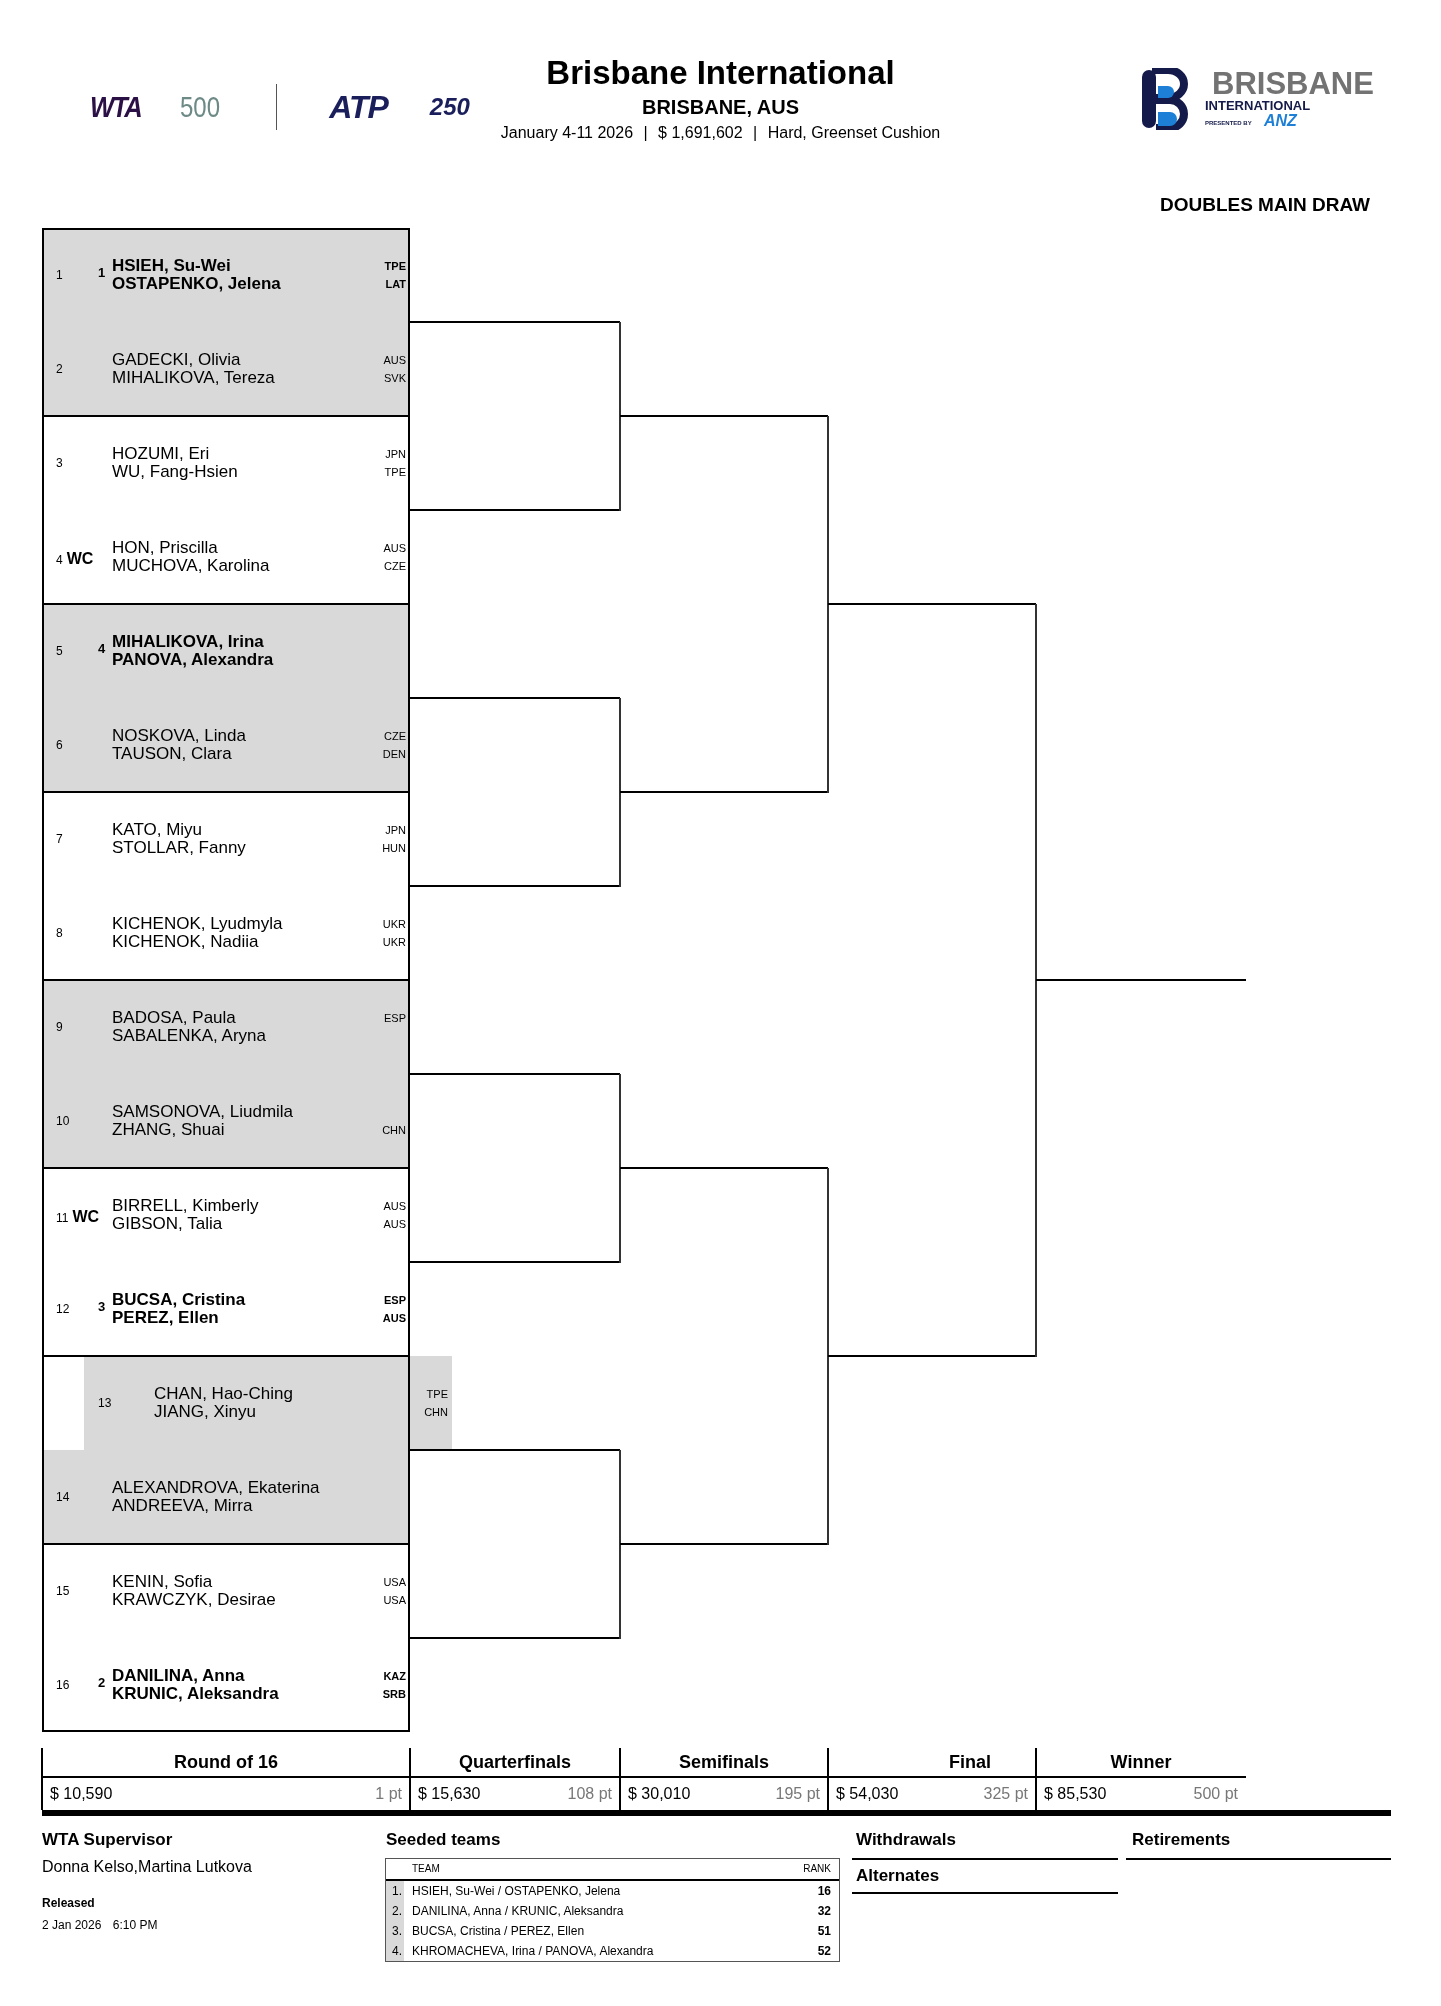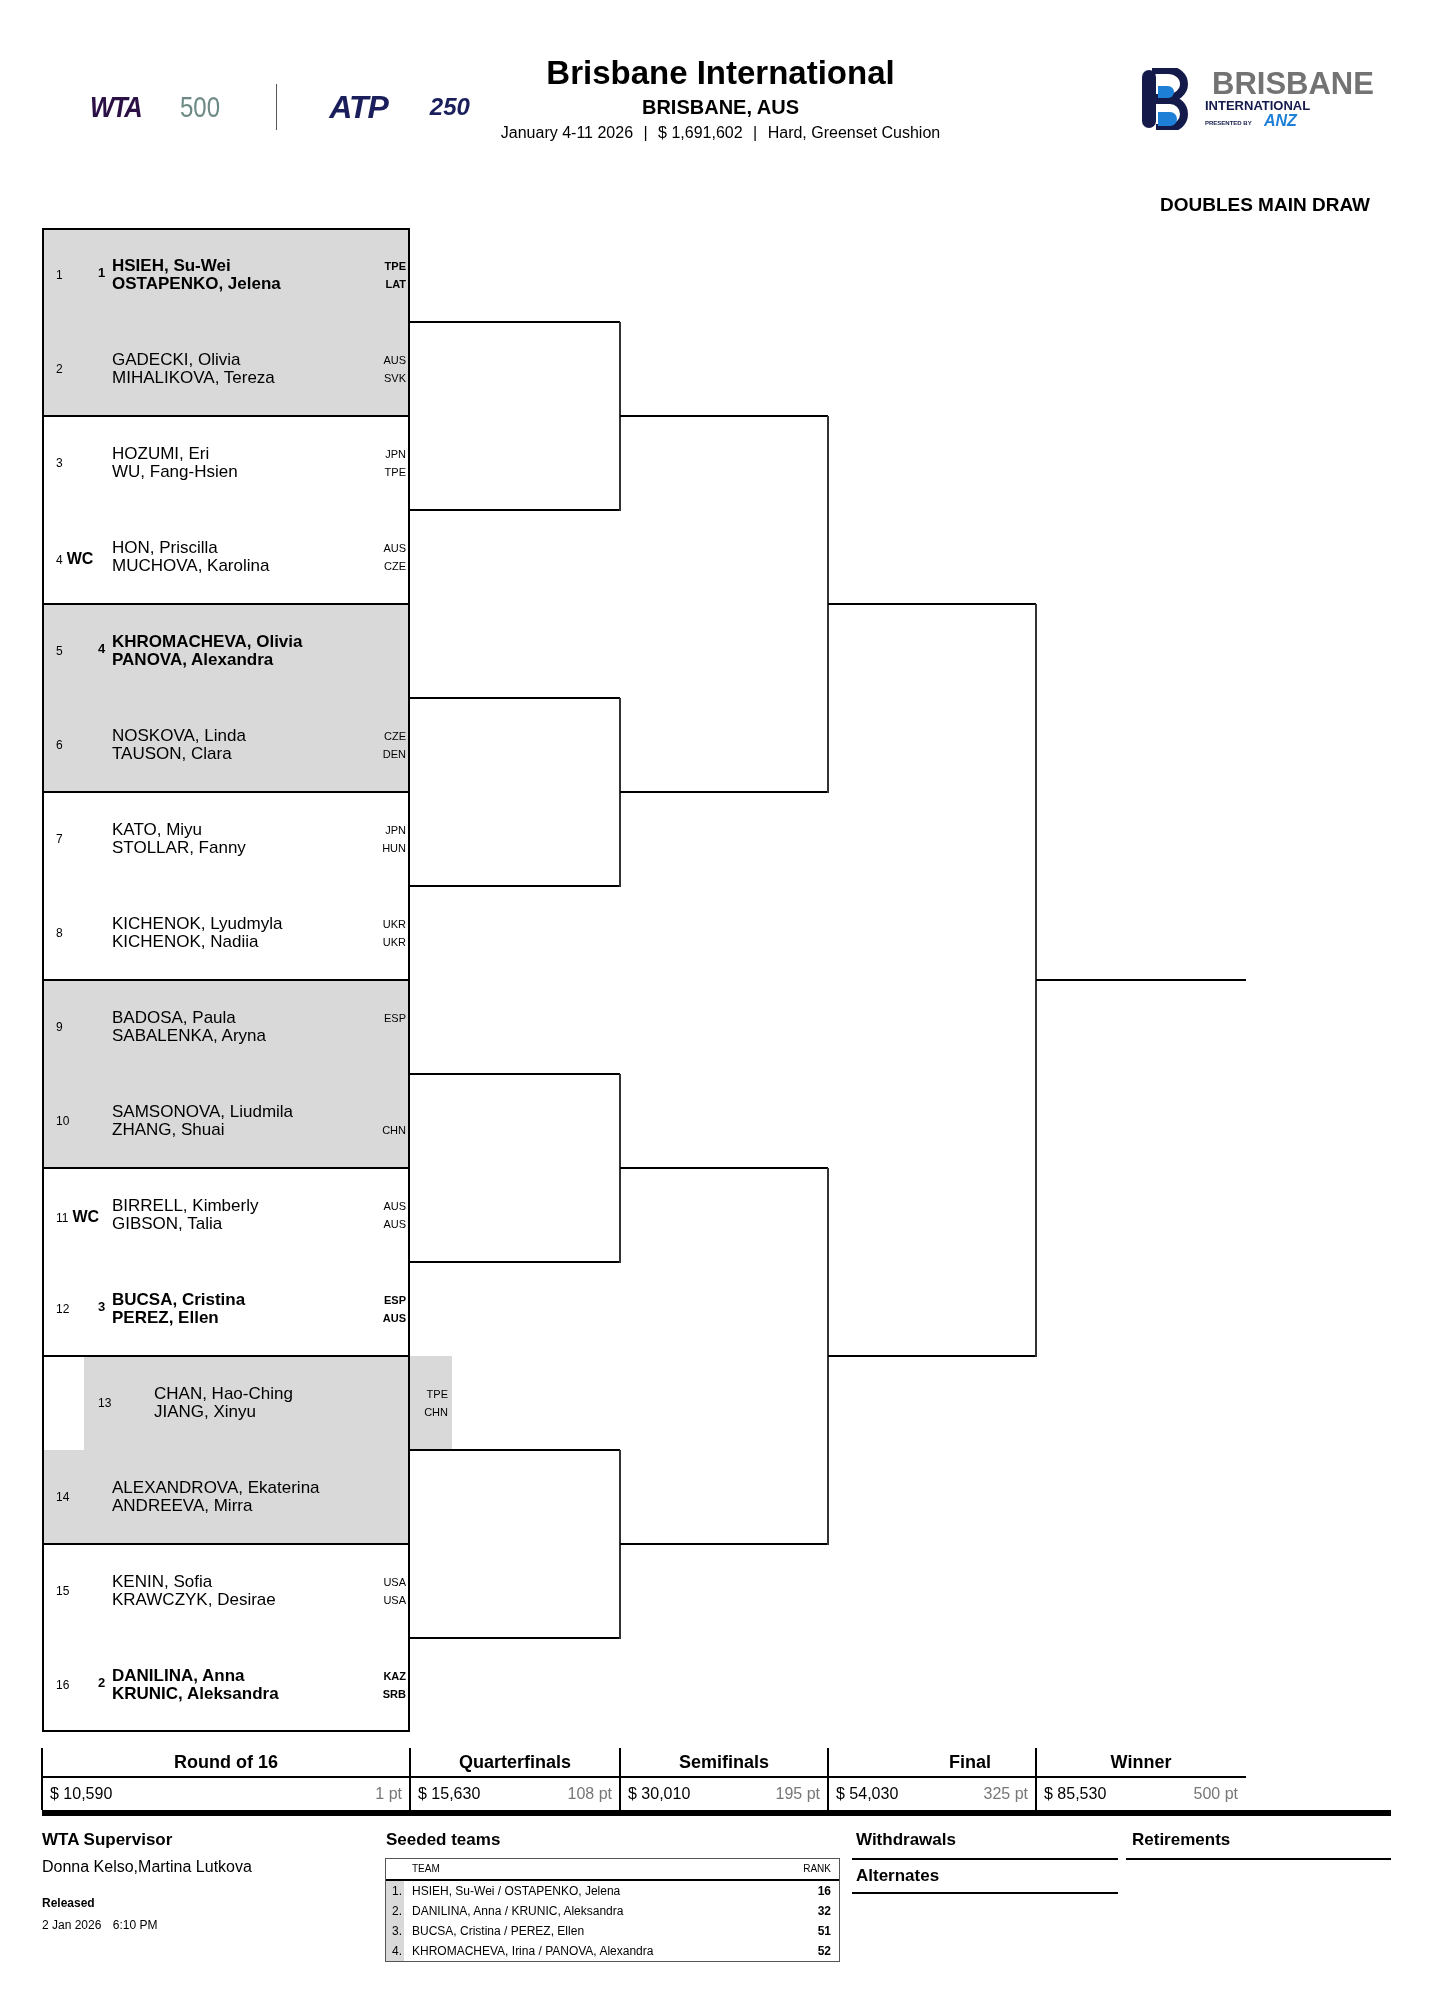--- a/index.html
+++ b/index.html
@@ -141,21 +141,21 @@
       </div>
       <div class="nats" style="top:29px">
         <div style="height:18px">AUS</div>
         <div style="height:18px">CZE</div>
       </div>
     </div>
     <div class="slot shaded" style="top: 604px;">
       <span class="num" style="top:40px"><span>5</span></span>
       <span class="seed" style="top:37px">4</span>
       <div class="names bold" style="top:29px">
-        <div>KHROMACHEVA, Olivia</div>
+        <div>MIHALIKOVA, Irina</div>
         <div>PANOVA, Alexandra</div>
       </div>
       <div class="nats bold" style="top:29px">
         <div style="height:18px"></div>
         <div style="height:18px"></div>
       </div>
     </div>
     <div class="slot shaded" style="top: 698px;">
       <span class="num" style="top:40px"><span>6</span></span>
       <div class="names" style="top:29px">

